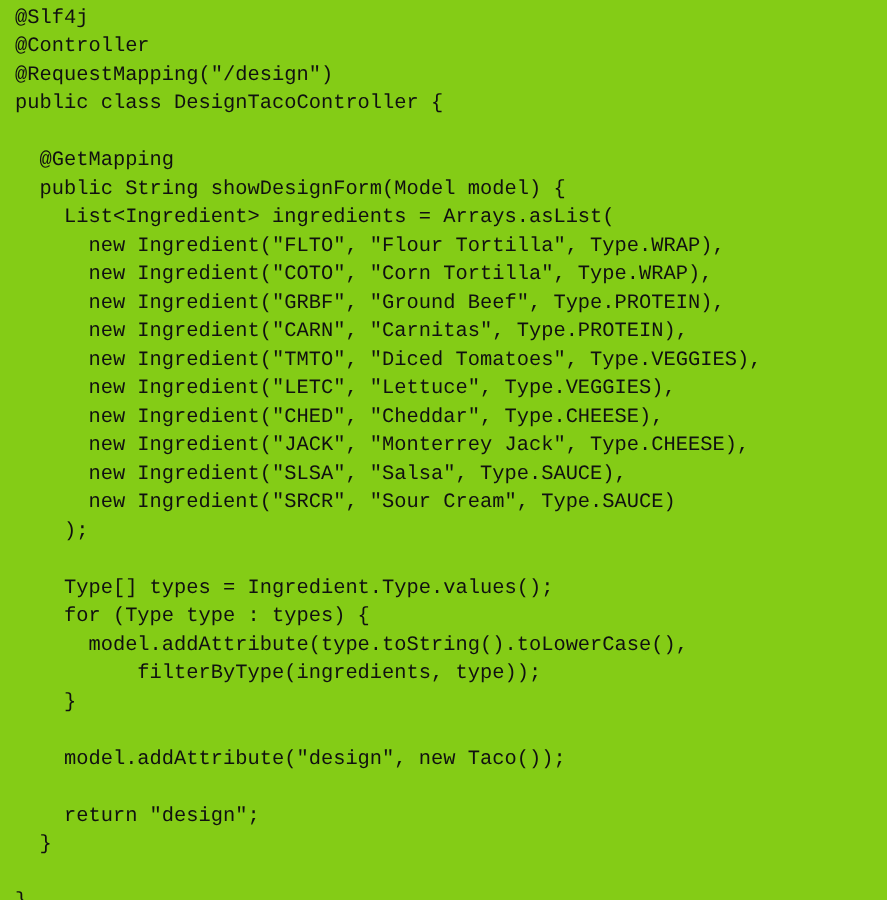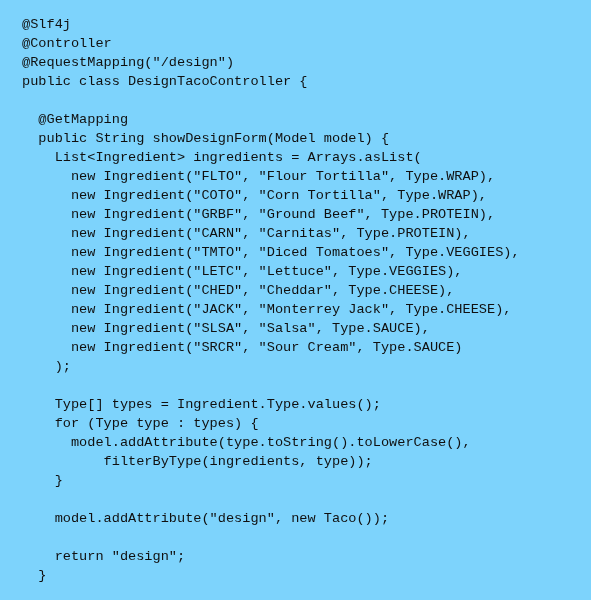--- a/index.html
+++ b/index.html
@@ -11,22 +11,22 @@
   body {
     width: 591px;
     height: 600px;
     overflow: hidden;
     font-family: "Liberation Mono", "DejaVu Sans Mono", monospace;
   }
   #code-listing {
     position: relative;
     width: 591px;
     height: 600px;
-    background: #7dd3fc;
-    padding: 12px;
+    background: #84cc16;
+    padding: 0;
     box-sizing: border-box;
   }
   .code-block {
     margin: 0;
     padding: 3px 0 0 10px;
     font-family: "Liberation Mono", "DejaVu Sans Mono", monospace;
     font-size: 13.6px;
     line-height: 19px;
     color: #101010;
     white-space: pre;

